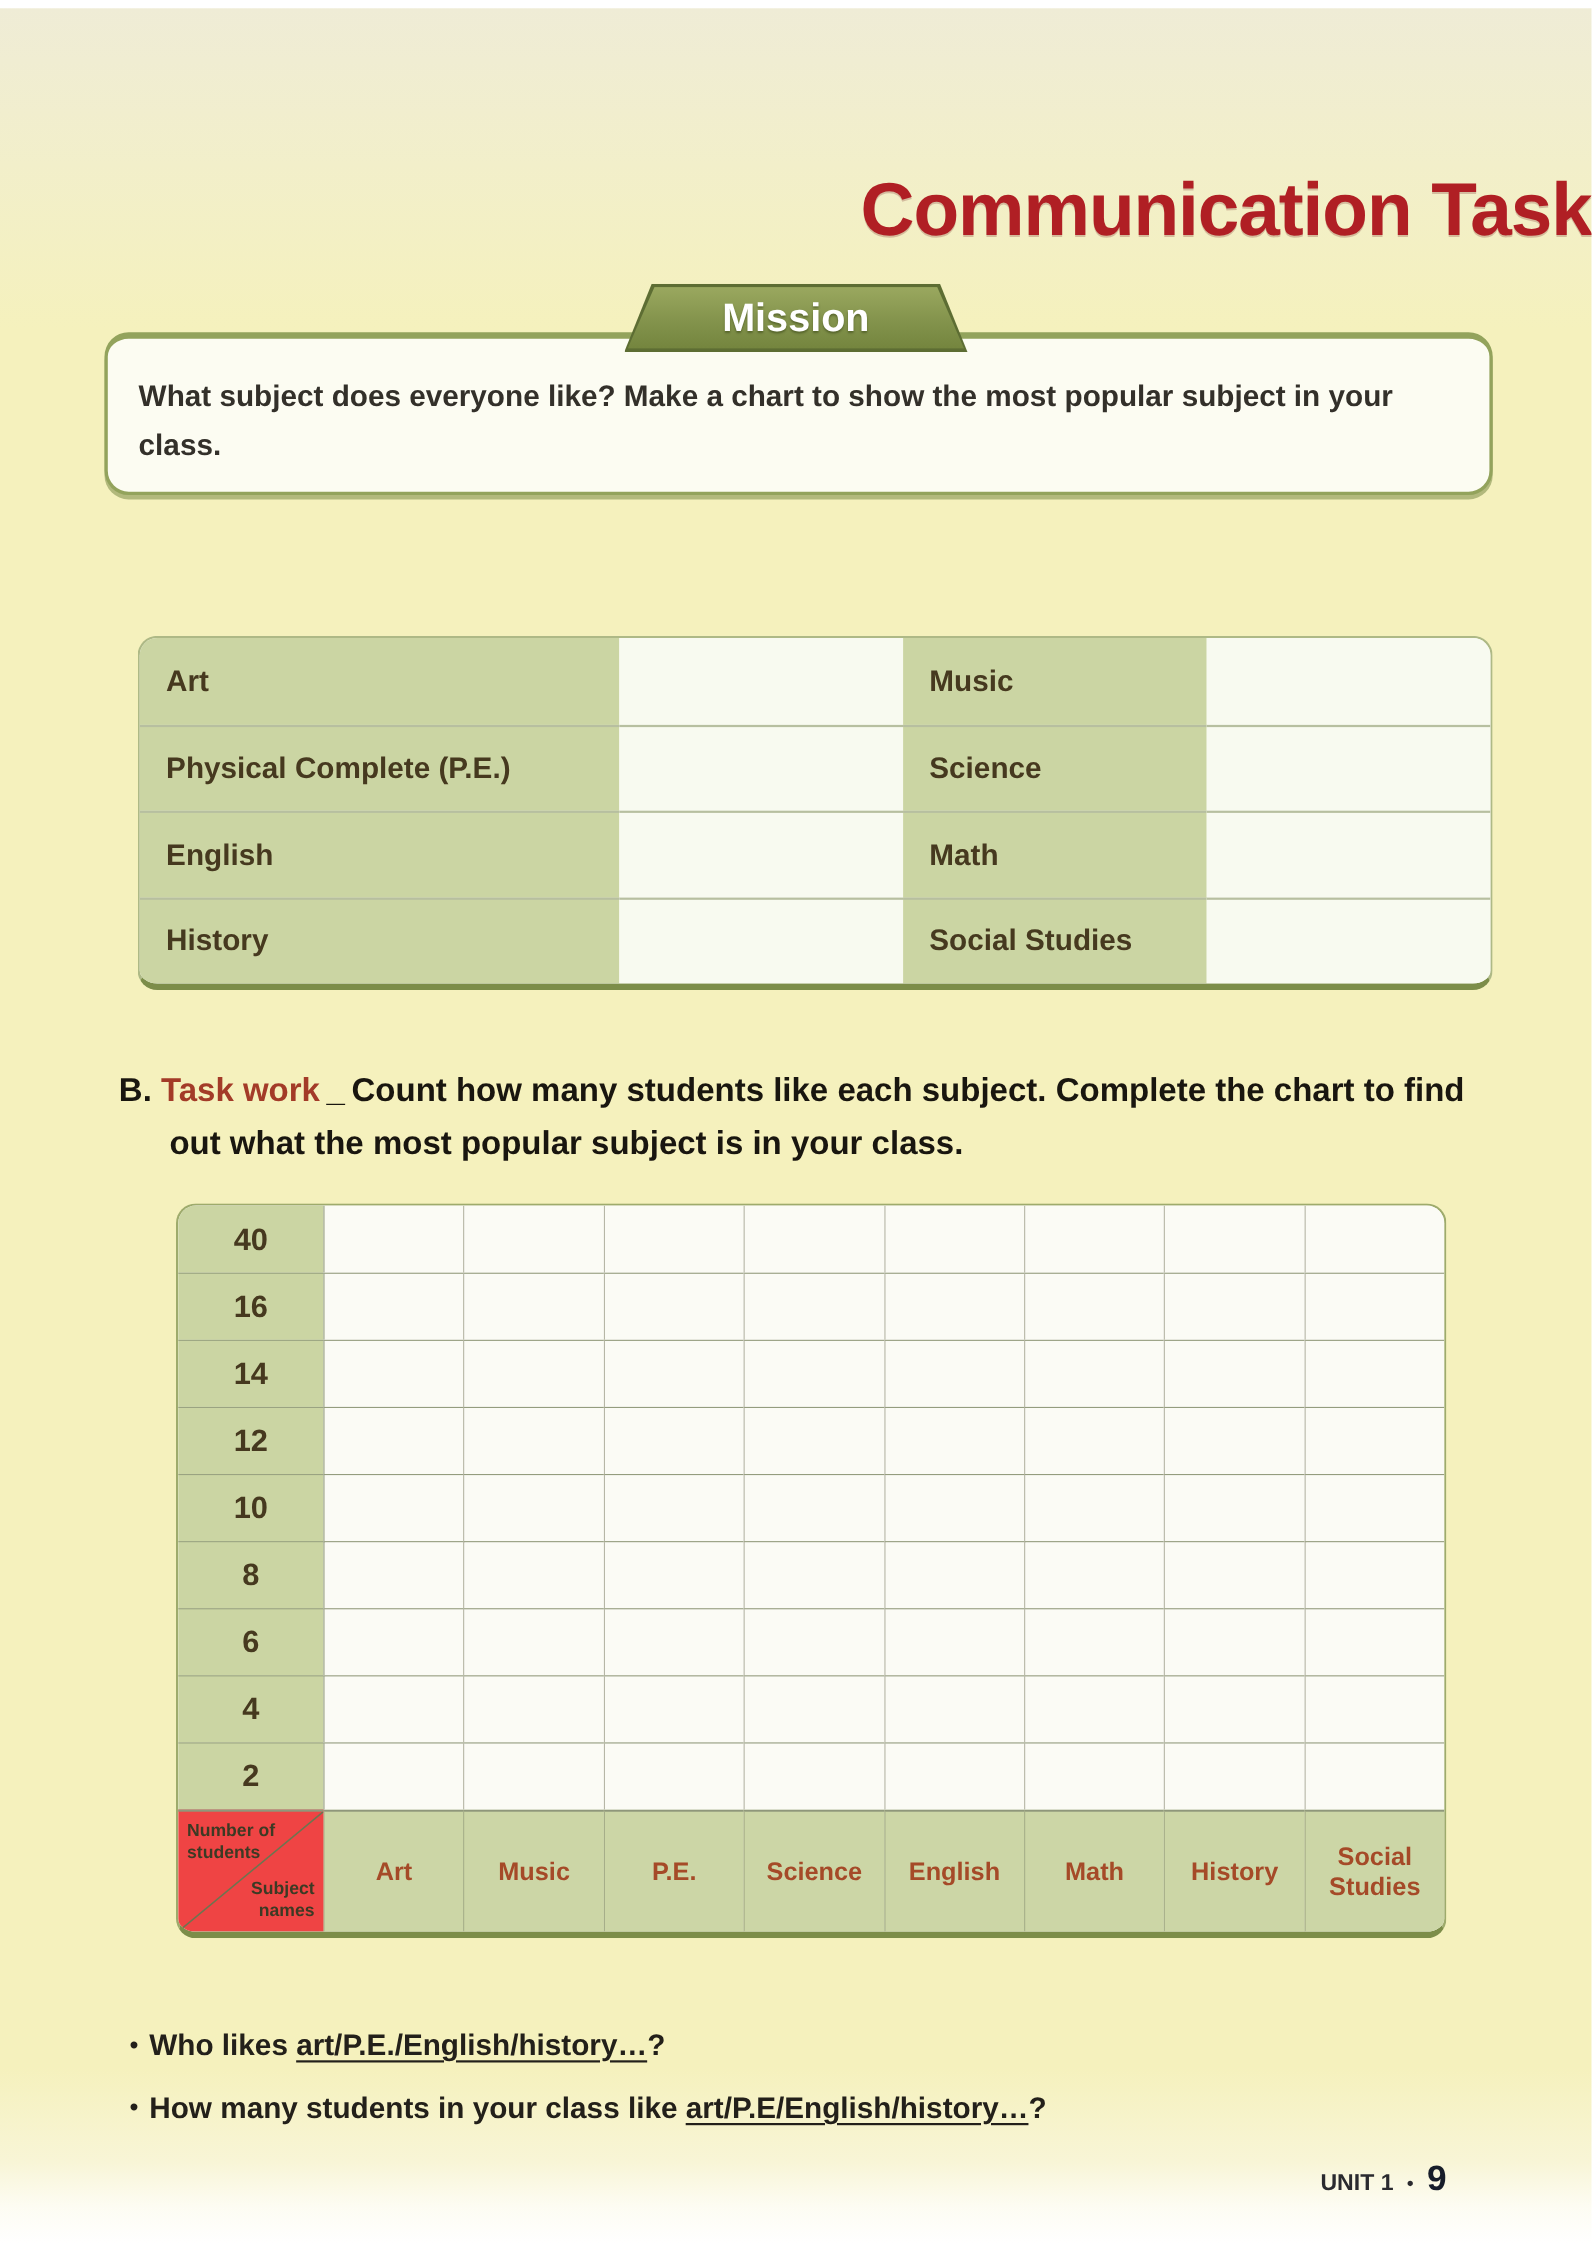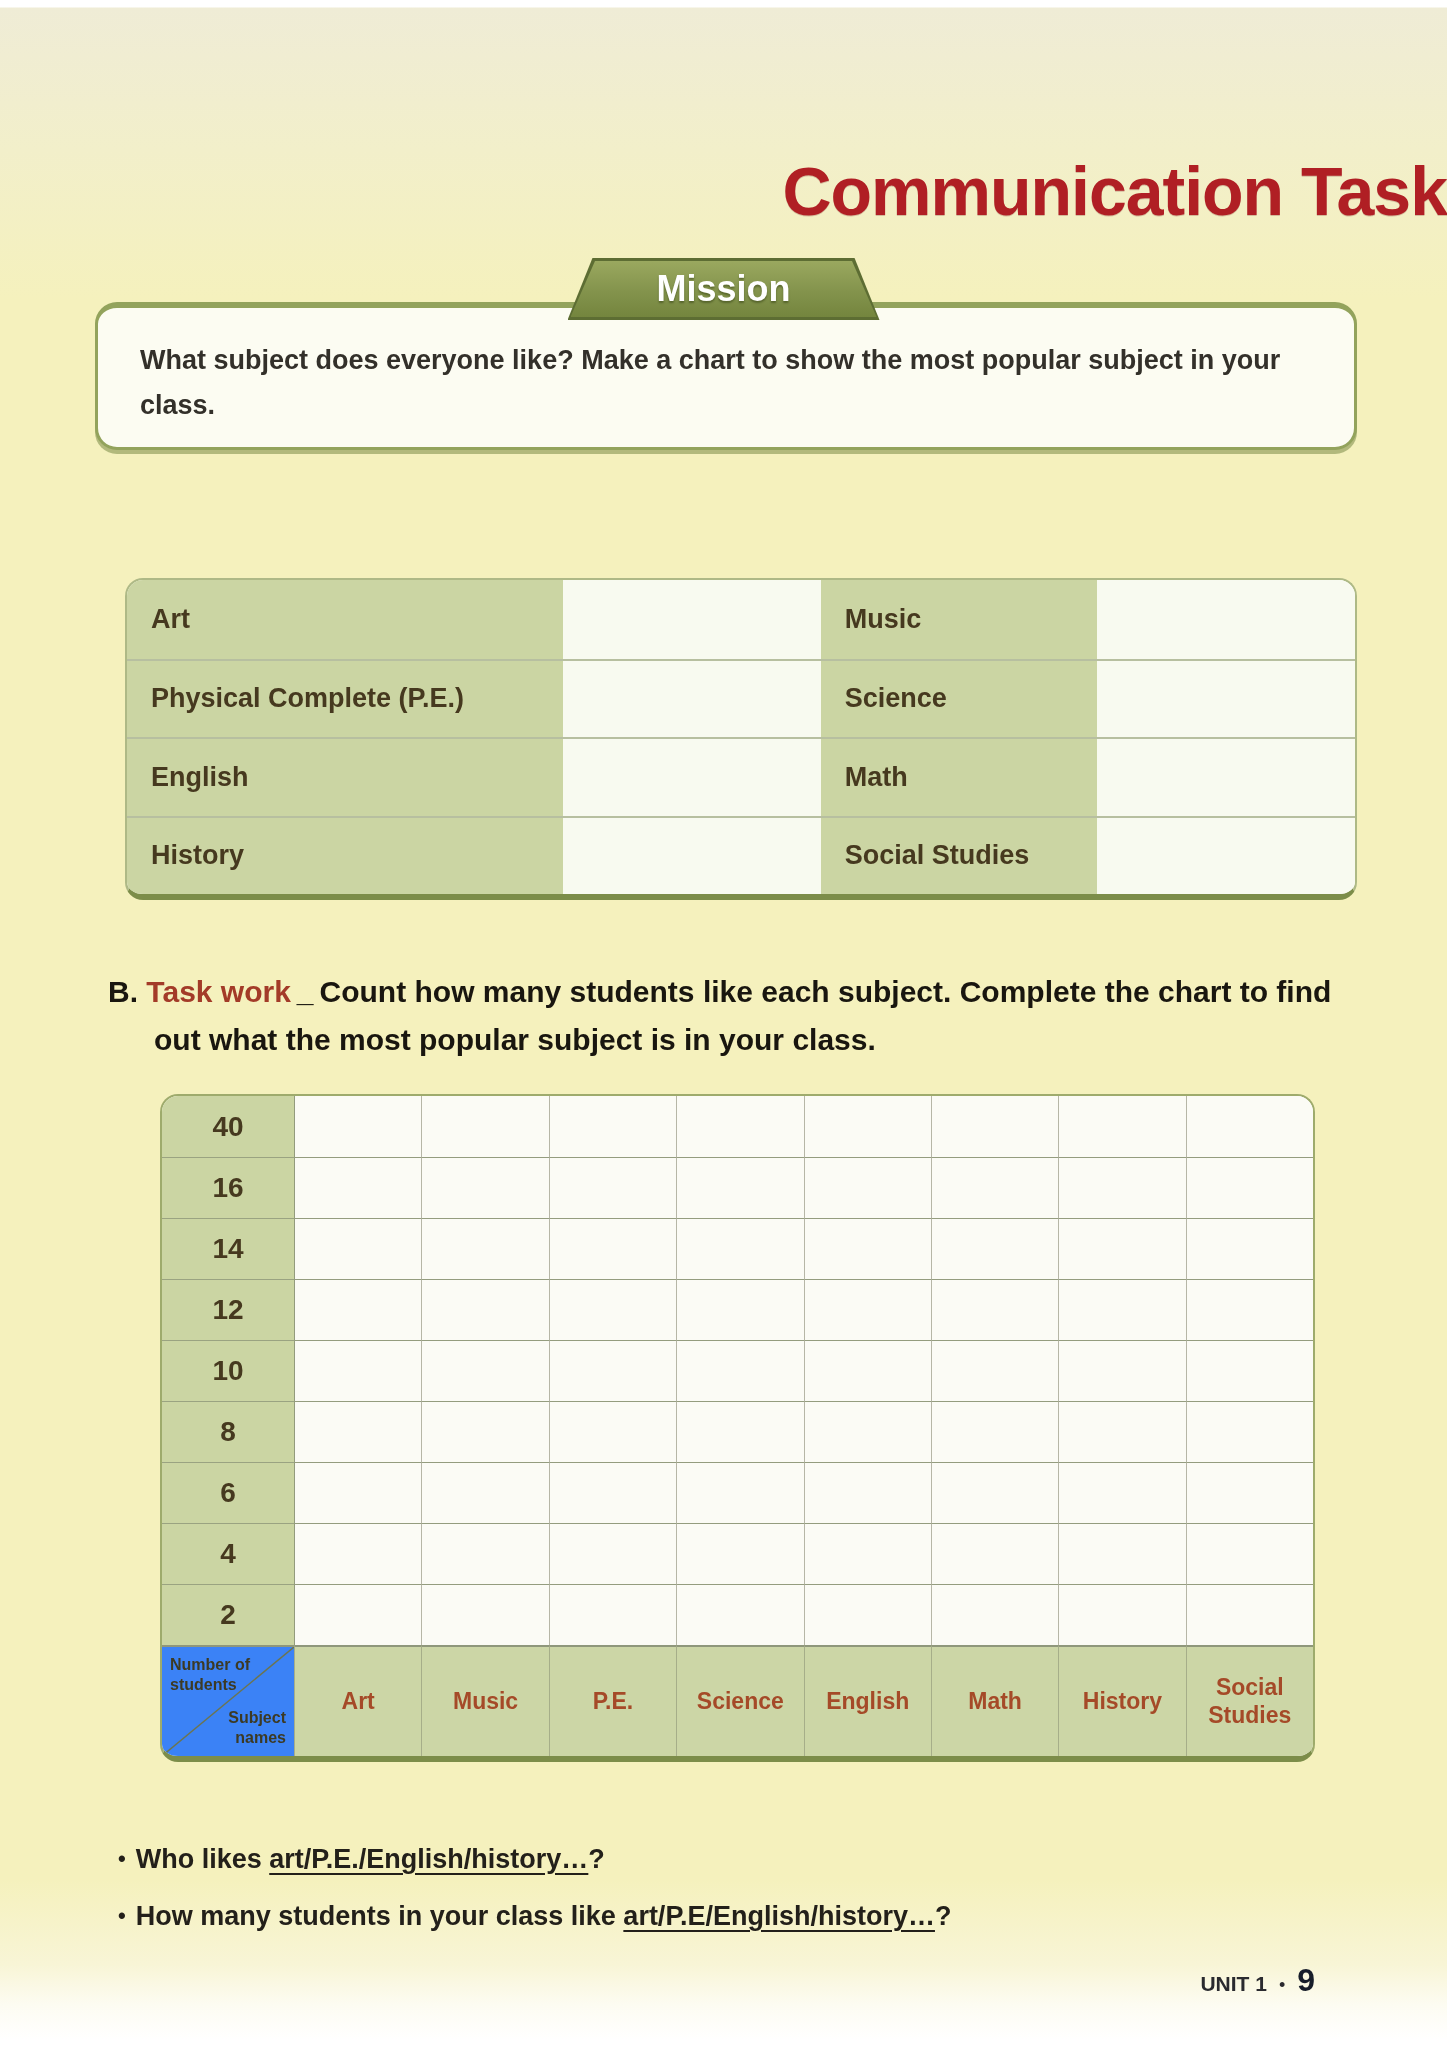--- a/index.html
+++ b/index.html
@@ -39,21 +39,21 @@
     text-shadow:0 2px 2px rgba(40,50,10,.45);
   }
   .mission-box {
     position:absolute; top:302px; left:95px; width:1262px; height:148px; z-index:1;
     background:#fcfcf2;
     border:3px solid #93a35c; border-top-width:6px;
     border-radius:22px;
     box-shadow:0 4px 0 rgba(122,139,71,.55);
   }
   .mission-box p {
-    padding:30px 42px 0 42px;
+    padding:30px 42px 0 28px;
     font-size:27px; font-weight:bold; color:#33302a; line-height:1.65;
   }
 
   
   .sec-heading {
     position:absolute; left:108px; width:1260px;
     font-size:30px; font-weight:bold; color:#19160f;
   }
   .sec-a { top:492px; }
   .check-red { color:#c23b22; padding:0 4px; }
@@ -98,21 +98,21 @@
     background:#fbfbf5;
     border-top:1px solid #949c7e; border-left:1px solid #b6b6a6;
   }
   .class-grid .gcell.col-first { border-left-color:#939b7d; }
   .class-grid .xlab {
     background:#ccd6a6; border-top:2px solid #8f977b; border-left:1px solid #a6ae89;
     display:flex; align-items:center; justify-content:center; text-align:center;
     font-size:23px; font-weight:bold; color:#a54a28; padding:4px; line-height:1.2;
   }
   .class-grid .corner {
-    position:relative; background:#3b82f6; border-top:2px solid #8f977b;
+    position:relative; background:#ef4444; border-top:2px solid #8f977b;
   }
   .corner svg { position:absolute; inset:0; width:100%; height:100%; }
   .corner .c-top {
     position:absolute; top:8px; left:8px;
     font-size:16px; font-weight:bold; color:#3c3a24;
     white-space:pre-line; line-height:1.25;
   }
   .corner .c-bottom {
     position:absolute; bottom:8px; right:8px; text-align:right;
     font-size:16px; font-weight:bold; color:#3c3a24;

